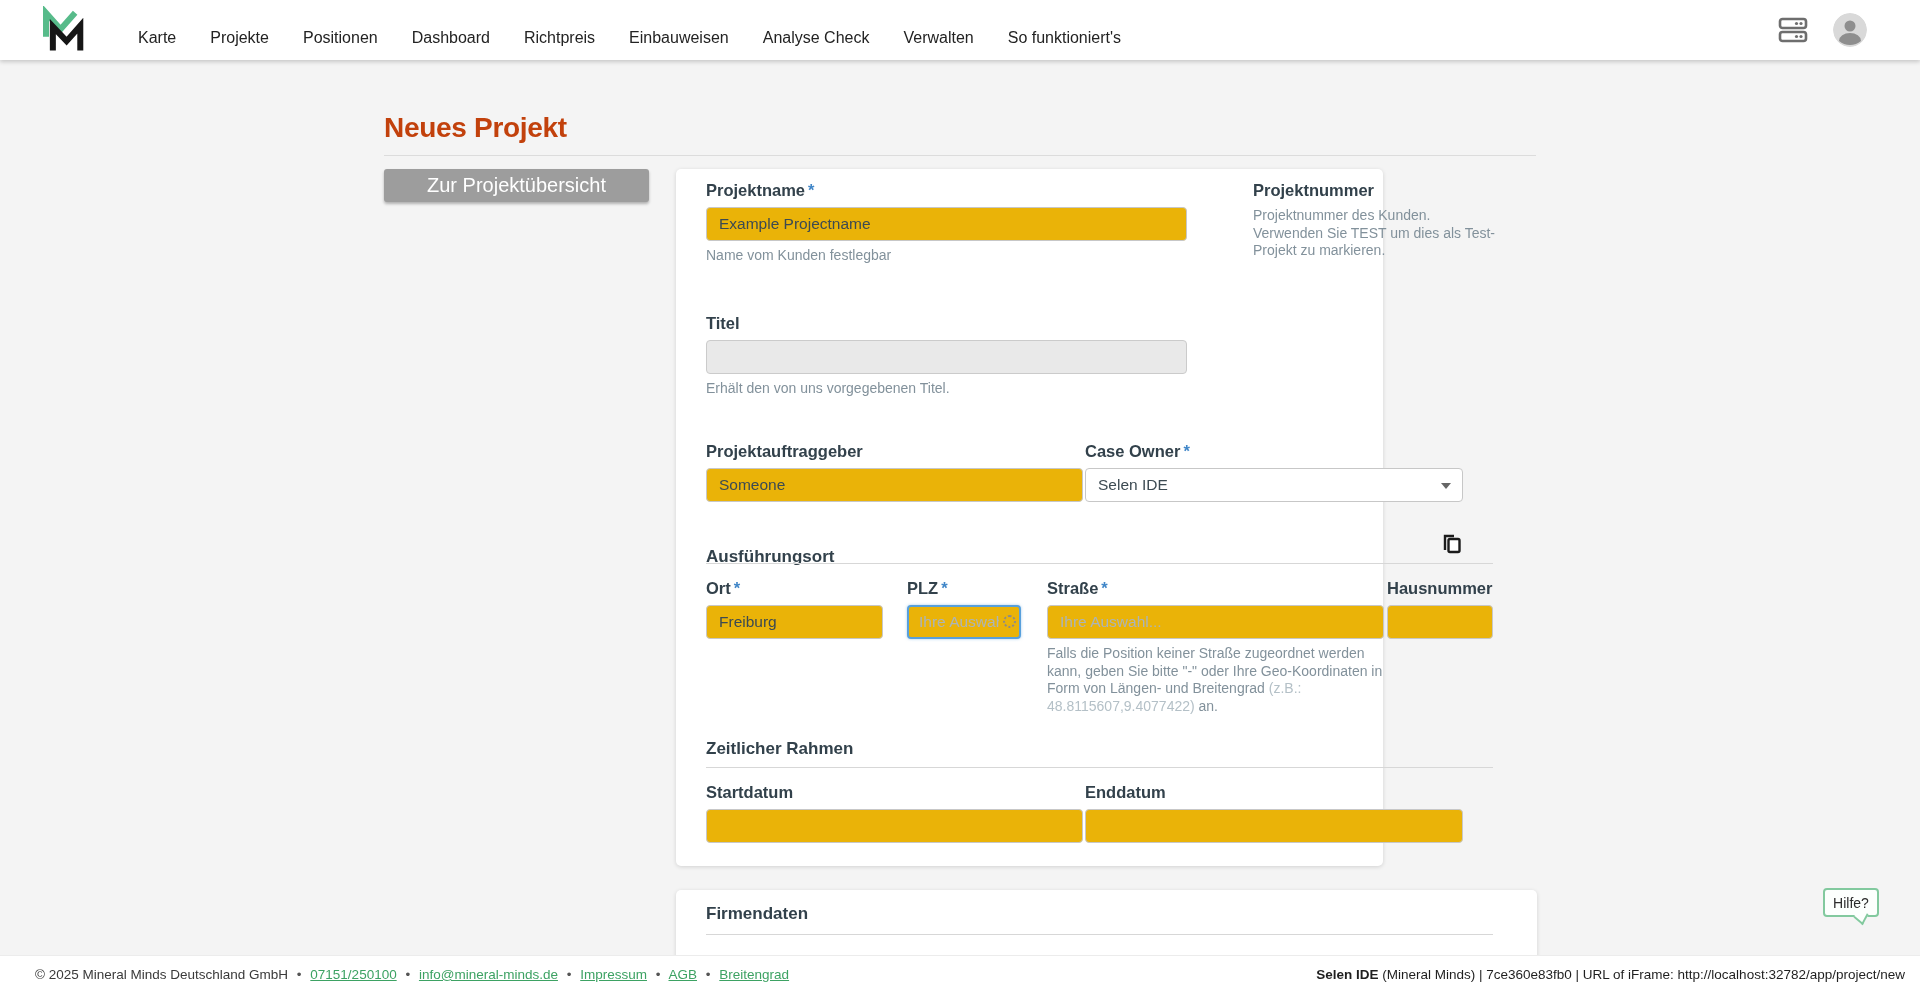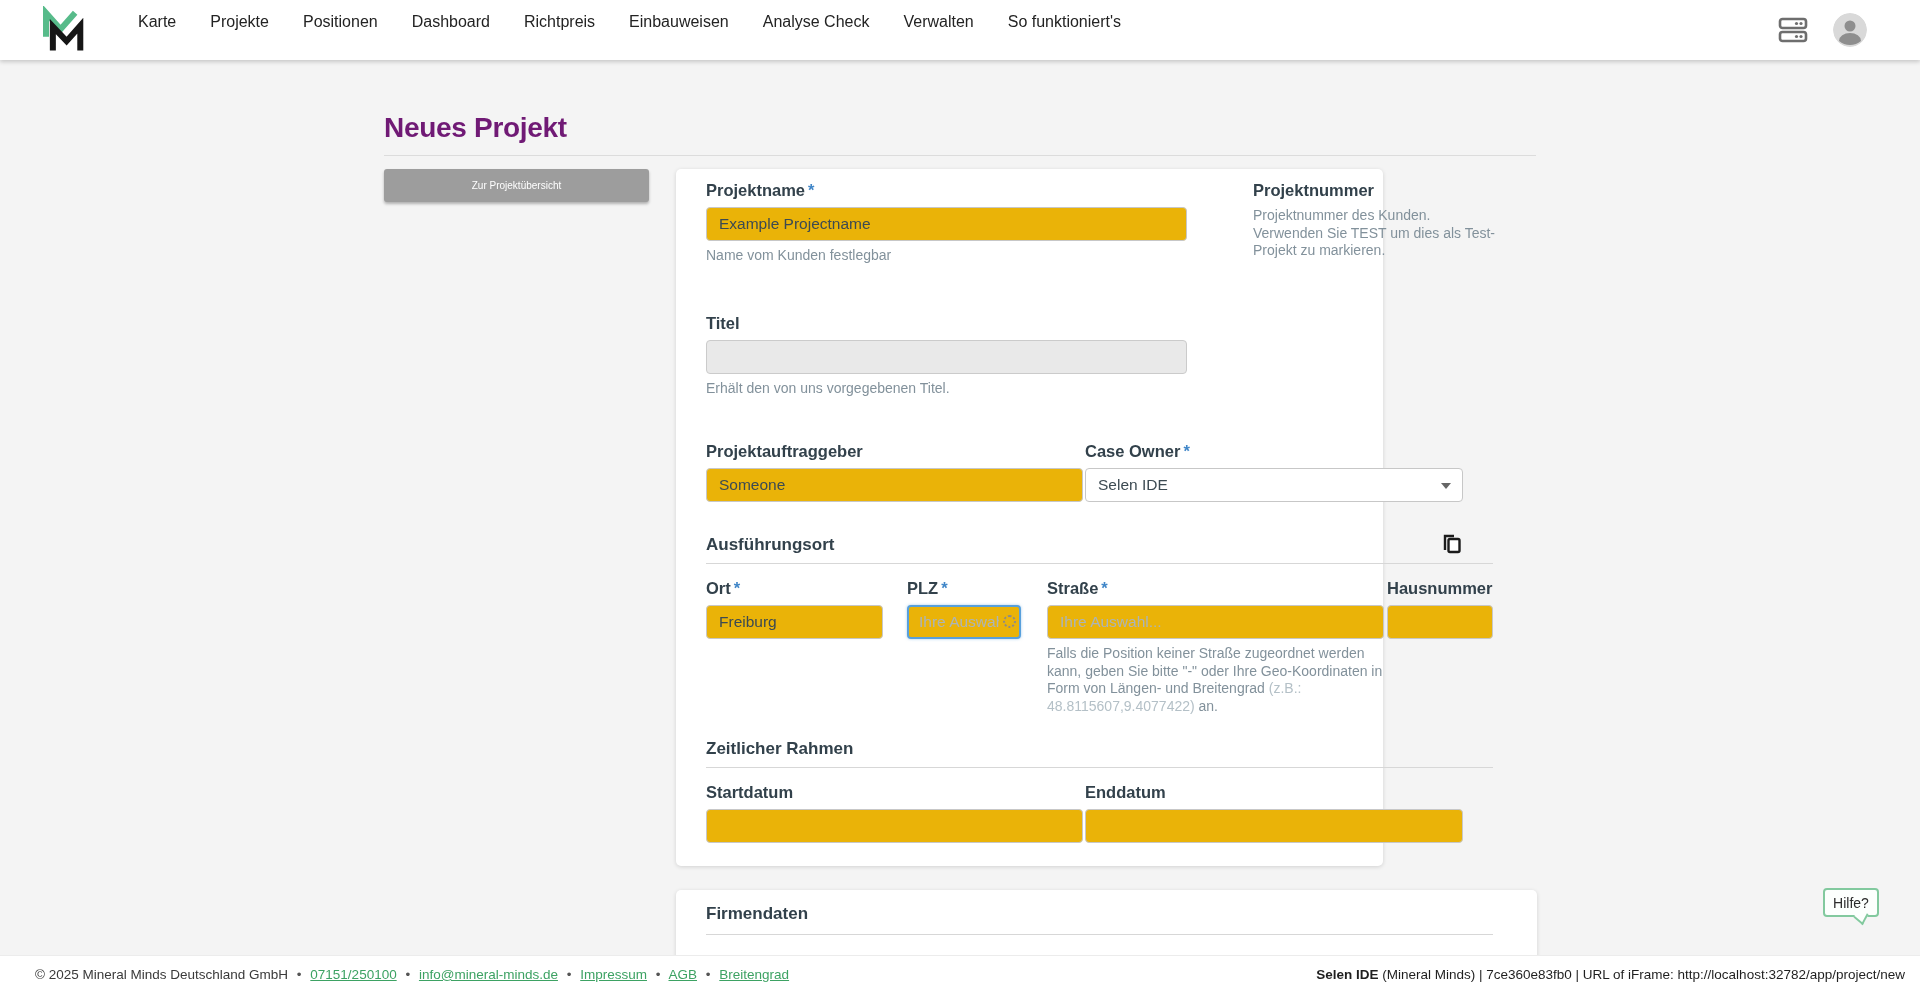--- a/index.html
+++ b/index.html
@@ -2,30 +2,30 @@
 <html><head>
 <meta charset="utf-8">
 <style>
   * { margin:0; padding:0; box-sizing:border-box; }
   html,body { width:1920px; height:994px; font-family:"Liberation Sans", sans-serif; background:#f4f4f4; overflow:hidden; position:relative; }
 
   
   .header { position:absolute; top:0; left:0; width:1920px; height:60px; background:#ffffff;
             box-shadow:0 2px 4px rgba(0,0,0,.18); z-index:10; }
   .logo { position:absolute; left:40px; top:6px; width:48px; height:48px; cursor:pointer; }
-  .nav { position:absolute; left:121px; top:0; height:44px; display:flex; align-items:center; list-style:none; }
+  .nav { position:absolute; left:121px; top:16px; height:44px; display:flex; align-items:center; list-style:none; }
   .nav li { padding:0 17px; font-size:16px; font-weight:500; color:#232323; cursor:pointer; white-space:nowrap; }
   .hdr-icon { position:absolute; top:17px; cursor:pointer; }
   .avatar { position:absolute; left:1833px; top:13px; width:34px; height:34px; border-radius:50%; cursor:pointer; }
 
   
-  .page-title { position:absolute; left:384px; top:112px; font-size:28px; font-weight:700; color:#701a75; letter-spacing:-.3px; }
+  .page-title { position:absolute; left:384px; top:112px; font-size:28px; font-weight:700; color:#c2410c; letter-spacing:-.3px; }
   .title-rule { position:absolute; left:384px; top:155px; width:1152px; height:1px; background:#dcdcdc; }
   .back-btn { position:absolute; left:384px; top:169px; width:265px; height:33px; background:#9d9d9d; color:#ffffff;
-              border:none; border-radius:3px; font-size:10px; font-family:inherit; cursor:pointer;
+              border:none; border-radius:3px; font-size:20px; font-family:inherit; cursor:pointer;
               box-shadow:0 2px 3px rgba(0,0,0,.28); }
 
   .card { position:absolute; background:#ffffff; border-radius:5px; box-shadow:0 1px 4px rgba(0,0,0,.14); }
   .card1 { left:676px; top:169px; width:707px; height:697px; }
   .card2 { left:676px; top:890px; width:861px; height:75px;padding-left:16px; }
 
   .field { position:absolute; }
   .lbl { display:block; font-size:16.5px; font-weight:700; color:#32414b; margin-bottom:7px; white-space:nowrap; }
   .star { color:#4086c8; font-weight:700; margin-left:3px; }
   .inp { height:34px; width:100%; border:1px solid #c7c7c7; border-radius:4px; padding:0 12px;
@@ -129,21 +129,21 @@
   </div>
 
   <div class="field" style="left:409px; top:273px; width:378px;">
     <span class="lbl"><span>Case Owner</span><span class="star">*</span></span>
     <div class="select">
       <span>Selen IDE</span>
       <span class="caret"></span>
     </div>
   </div>
 
-  <div class="sect-title" style="left:30px; top:366px;">Ausführungsort</div>
+  <div class="sect-title" style="left:30px; top:378px;">Ausführungsort</div>
   <svg class="copy-btn" viewBox="0 0 24 24">
     <path d="M6 19 V5 h9" fill="none" stroke="#1b1b1b" stroke-width="2.4"></path>
     <rect x="9.5" y="8" width="11" height="13" rx="1.5" fill="#ffffff" stroke="#1b1b1b" stroke-width="2.4"></rect>
   </svg>
   <div class="sect-rule" style="top:394px;"></div>
 
   <div class="field" style="left:30px; top:410px; width:177px;">
     <span class="lbl"><span>Ort</span><span class="star">*</span></span>
     <input class="inp" type="text" value="Freiburg" style="">
   </div>

